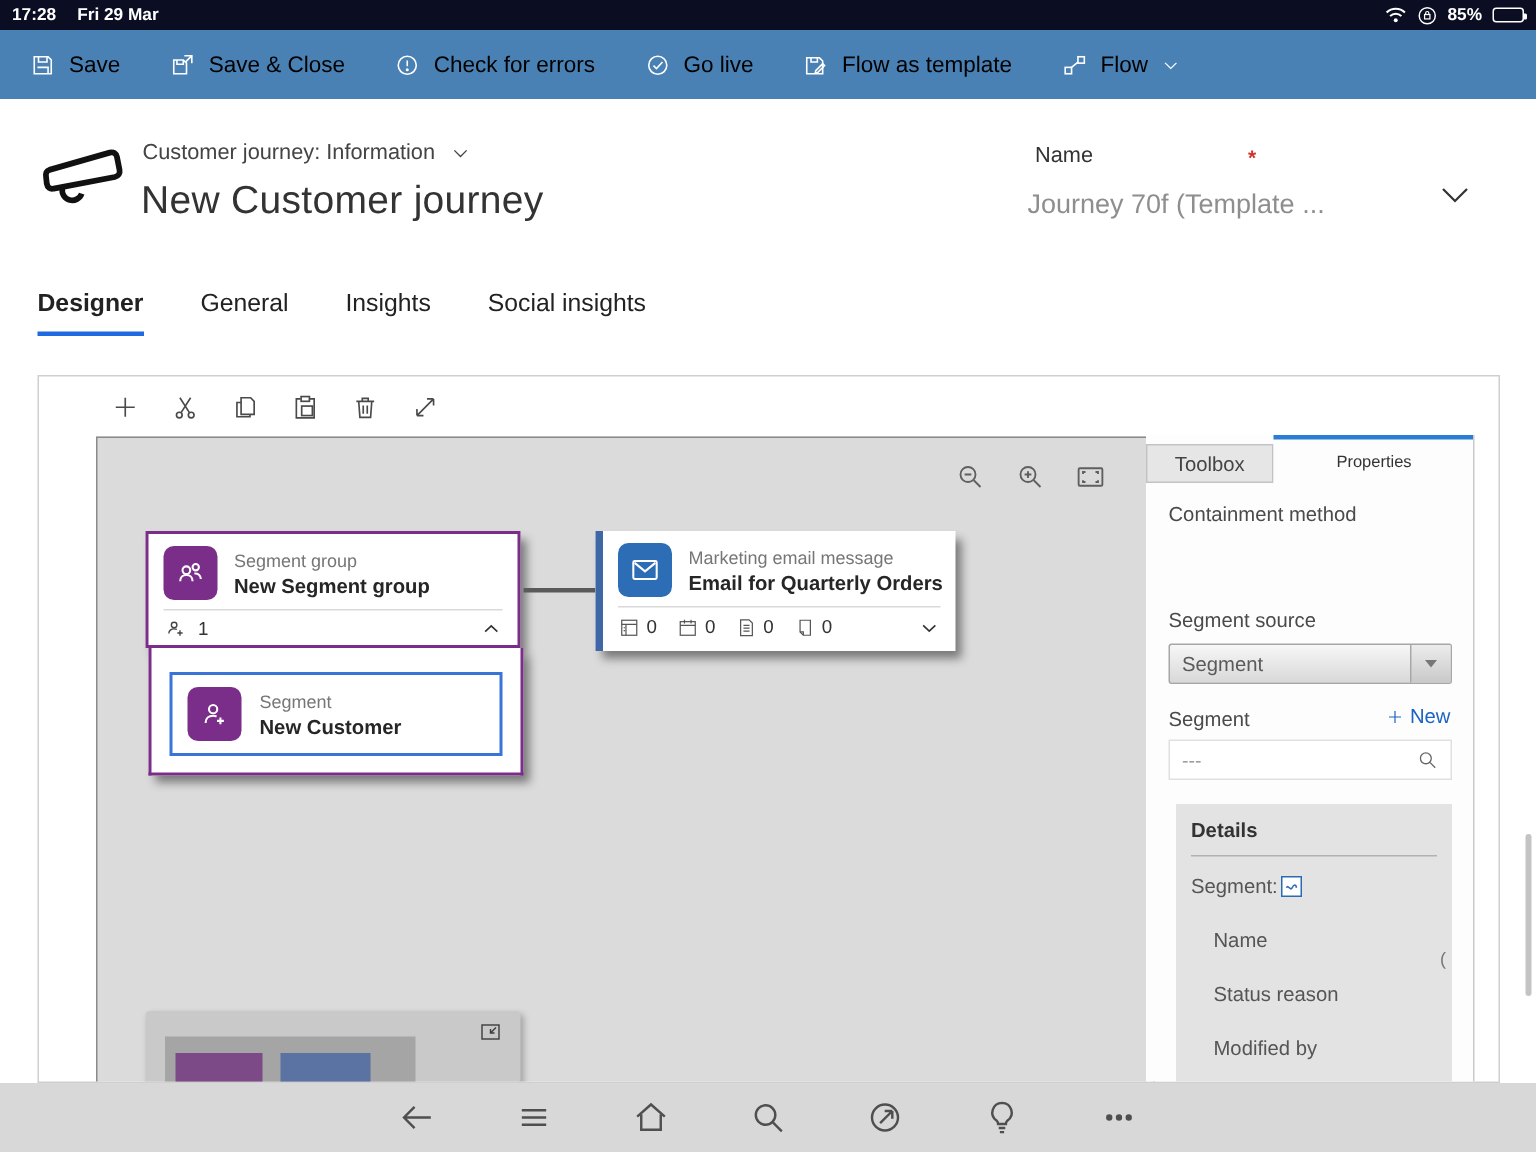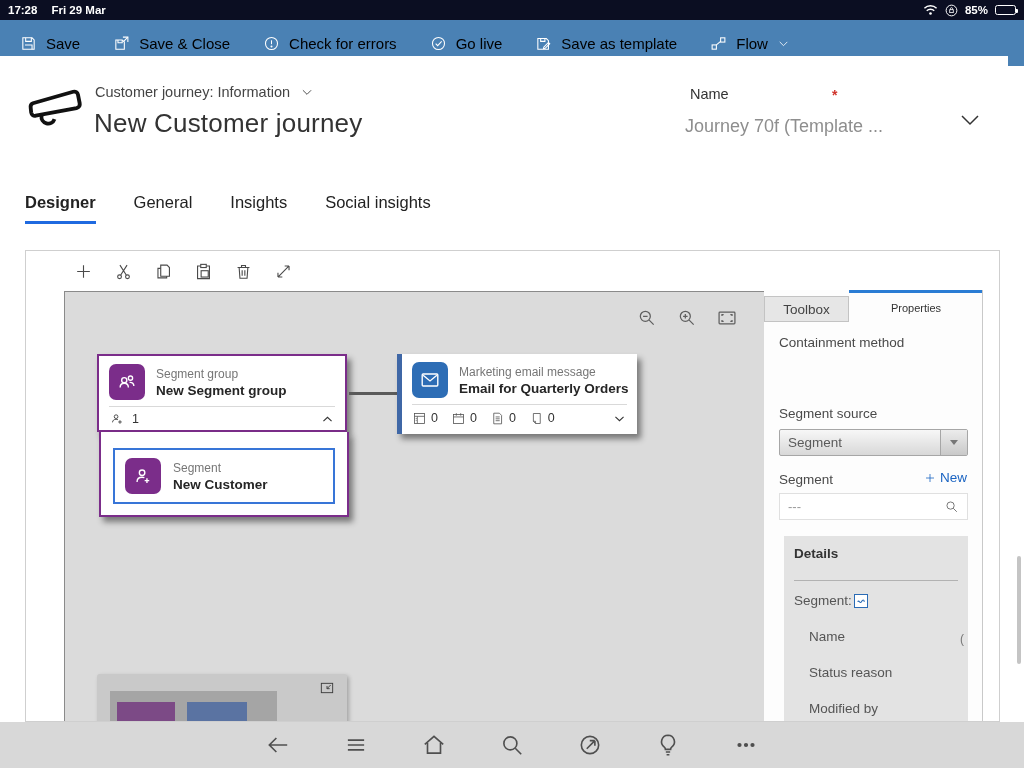--- a/index.html
+++ b/index.html
@@ -13,21 +13,21 @@
   .battery-shell { width:21px; height:10px; border:1px solid #fff; border-radius:2.5px; position:relative; padding:1px; }
   .battery-fill { height:100%; width:85%; background:#fff; border-radius:1px; }
   .battery-nub { position:absolute; right:-3px; top:2.5px; width:2px; height:4px; background:#fff; border-radius:0 1px 1px 0; }
 
   
   .cmdbar { position:absolute; top:20px; left:0; width:1024px; height:46px; background:#4a81b4; display:flex; align-items:center; gap:0; padding-left:20px; color:#000000; }
   .cmd-item { display:flex; align-items:center; gap:9px; font-size:15px; margin-right:33px; cursor:default; white-space:nowrap; }
   .cmd-item svg { stroke:#fff; fill:none; stroke-width:1.5; width:17px; height:17px; }
 
   
-  .header { position:absolute; top:56px; left:0; width:1008px; height:114px; background:#fff; }
+  .header { position:absolute; top:66px; left:0; width:1008px; height:114px; background:#fff; }
   .megaphone { position:absolute; left:24px; top:30px; }
   .crumb { position:absolute; left:95px; top:28px; display:flex; align-items:center; gap:10px; font-size:14.5px; color:#444; }
   .crumb svg { stroke:#444; fill:none; stroke-width:1.6; width:14px; height:14px; }
   .page-title { position:absolute; left:94px; top:52px; font-size:26px; color:#333; letter-spacing:.2px; }
   .name-label { position:absolute; left:690px; top:30px; font-size:14.5px; color:#333; }
   .req { position:absolute; left:832px; top:31px; color:#d0342c; font-size:14px; font-weight:bold; }
   .name-value { position:absolute; left:685px; top:60px; font-size:18px; color:#8e8e8e; }
   .hdr-chevron { position:absolute; left:958px; top:52px; }
   .hdr-chevron svg { stroke:#333; fill:none; stroke-width:1.5; width:24px; height:24px; }
 
@@ -87,21 +87,21 @@
   .dropdown { position:absolute; left:15px; width:189px; height:27px; border:1px solid #a6a6a6; border-radius:2px; background:linear-gradient(#f7f7f7,#d8d8d8); display:flex; align-items:center; cursor:pointer; }
   .dd-val { flex:1; font-size:13.5px; color:#5a5a5a; padding-left:8px; }
   .dd-btn { width:27px; height:100%; border-left:1px solid #a6a6a6; background:linear-gradient(#ececec,#c9c9c9); display:flex; align-items:center; justify-content:center; }
   .dd-arrow { width:0; height:0; border-left:4.5px solid transparent; border-right:4.5px solid transparent; border-top:5.5px solid #777; }
   .new-link { position:absolute; right:15px; display:flex; align-items:center; gap:4px; color:#1b64c2; font-size:13.5px; cursor:pointer; }
   .new-link svg { stroke:#1b64c2; stroke-width:1.6; width:12px; height:12px; fill:none; }
   .lookup { position:absolute; left:15px; width:189px; height:27px; background:#fff; border:1px solid #e0e0e0; display:flex; align-items:center; padding:0 8px; }
   .lookup-val { flex:1; font-size:13px; color:#999; }
   .lookup svg { stroke:#666; fill:none; stroke-width:1.4; width:15px; height:15px; }
   .details-card { position:absolute; left:20px; top:246px; width:184px; height:200px; background:#e3e3e3; padding:10px 10px 0 10px; }
-  .details-head { font-size:13.5px; font-weight:bold; color:#333; padding-bottom:19px; border-bottom:1px solid #b2b2b2; }
+  .details-head { font-size:13.5px; font-weight:bold; color:#333; padding-bottom:9px; border-bottom:1px solid #b2b2b2; }
   .detail-entity { display:flex; align-items:center; gap:2px; margin-top:12px; font-size:13.5px; color:#555; }
   .entity-ic { width:14px; height:14px; border:1px solid #2a6bb5; background:#fff; display:flex; align-items:center; justify-content:center; }
   .entity-ic svg { stroke:#2a6bb5; fill:none; stroke-width:1.3; width:10px; height:10px; }
   .detail-field { margin-top:21px; margin-left:15px; font-size:13.5px; color:#555; }
   .trunc { position:absolute; right:4px; top:96px; font-size:12px; color:#777; }
 
   .scrollbar { position:absolute; left:1017px; top:556px; width:4px; height:108px; background:#c4c4c4; border-radius:2px; }
 
   
   .bottomnav { position:absolute; top:722px; left:0; width:1024px; height:46px; background:#d8d8d8; display:flex; align-items:center; justify-content:center; gap:52px; }
@@ -167,21 +167,21 @@
         <path d="M8 12.3l2.8 2.8L16.5 9"></path>
       </svg>
     <span>Go live</span>
   </div>
   <div class="cmd-item">
     <svg viewBox="0 0 24 24">
         <path d="M4 5h12l3 3v12H4z"></path>
         <path d="M8 5v4h6V5"></path>
         <path d="M12.5 17l6.5-6.5 1.8 1.8-6.5 6.5-2.3.5z"></path>
       </svg>
-    <span>Save as template</span>
+    <span>Flow as template</span>
   </div>
   <div class="cmd-item">
     <svg viewBox="0 0 24 24">
         <rect x="3" y="14" width="6" height="6"></rect>
         <rect x="15" y="4" width="6" height="6"></rect>
         <path d="M9 14l6-5"></path>
       </svg>
     <span>Flow</span>
     <svg viewBox="0 0 24 24" style="width:13px;height:13px">
         <path d="M5 9l7 7 7-7"></path>

